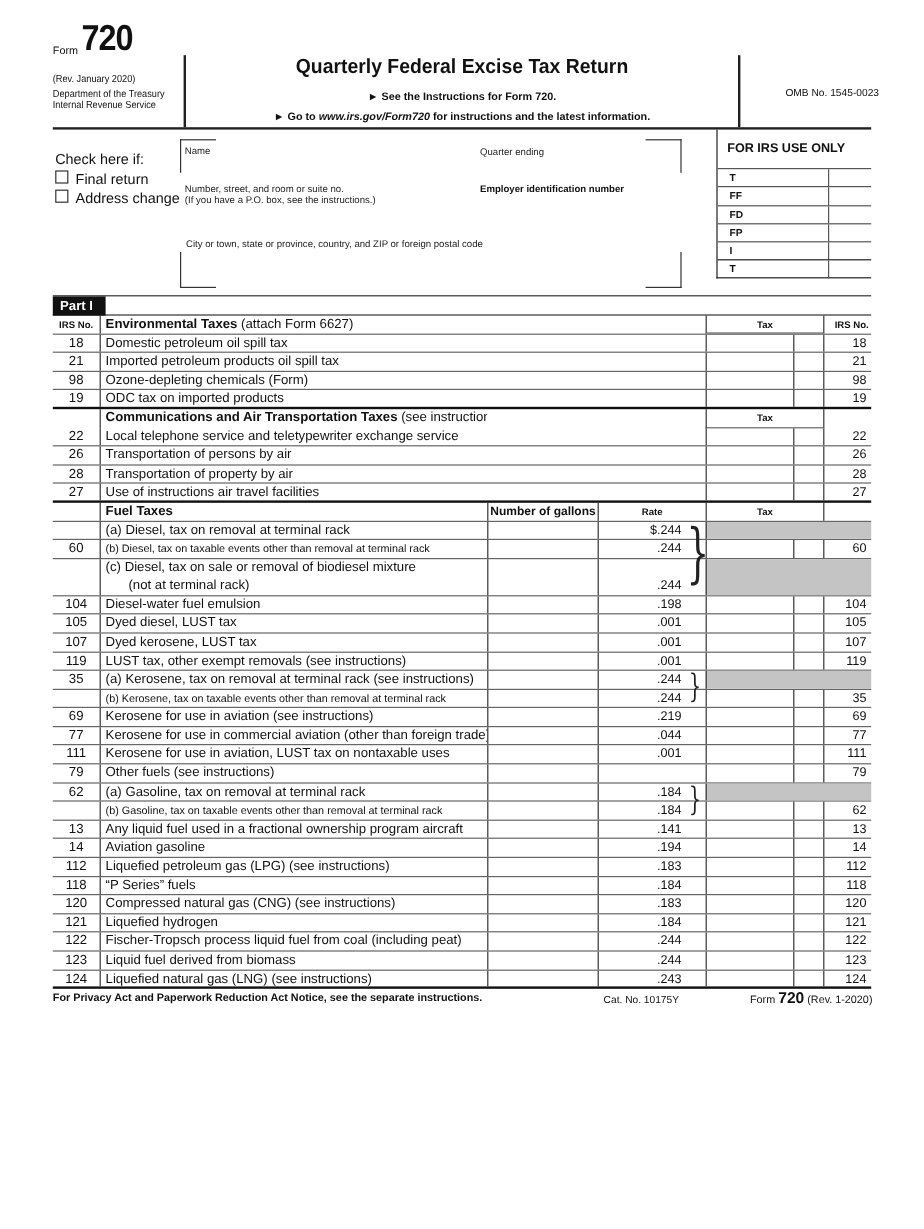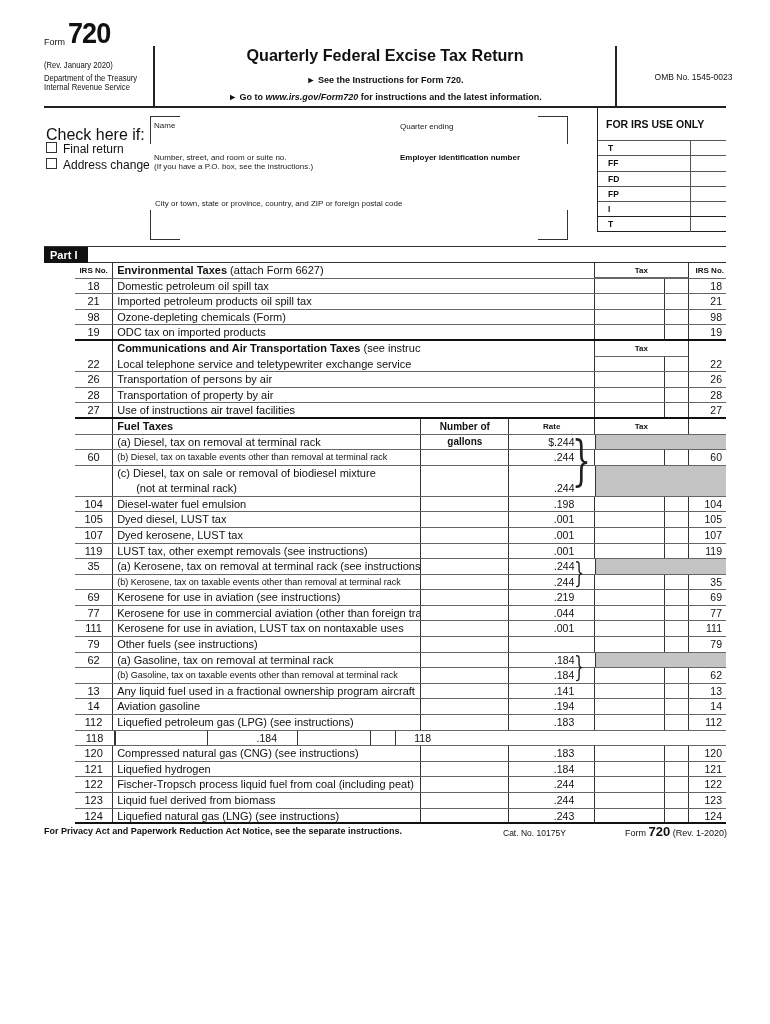--- a/index.html
+++ b/index.html
@@ -15,21 +15,21 @@
     .vline-hdr1 { left: 153px; top: 46px; width: 2px; height: 60px; background: #222; }
     .title { left: 155px; width: 460px; top: 46px; font-size: 17px; font-weight: bold; text-align: center; transform: scaleX(0.95); }
     .see-instr { left: 155px; width: 460px; top: 75px; font-size: 9px; font-weight: bold; text-align: center; }
     .goto { left: 155px; width: 460px; top: 92px; font-size: 9px; font-weight: bold; text-align: center; }
     .goto i { font-style: italic; }
     .vline-hdr2 { left: 615px; top: 46px; width: 2px; height: 60px; background: #222; }
     .omb { left: 617px; width: 153px; top: 72px; font-size: 8.5px; text-align: center; }
     .hline-hdr { left: 44px; top: 106px; width: 682px; height: 1.5px; background: #222; }
 
     
-    .check-title { left: 46px; top: 126px; font-size: 16px; }
+    .check-title { left: 46px; top: 126px; font-size: 12px; }
     .check-row { left: 46px; font-size: 12px; display: flex; align-items: flex-start; gap: 6px; }
     .checkbox { width: 11px; height: 11px; border: 1px solid #333; background: #fff; display: inline-block; }
 
     
     .lbl-small { font-size: 8px; color: #222; }
     .lbl-bold { font-size: 8px; font-weight: bold; }
     .brk-tl { left: 150px; top: 116px; width: 30px; height: 28px; border-left: 1px solid #333; border-top: 1px solid #333; }
     .brk-bl { left: 150px; top: 210px; width: 30px; height: 30px; border-left: 1px solid #333; border-bottom: 1px solid #333; }
     .brk-tr { left: 538px; top: 116px; width: 30px; height: 28px; border-right: 1px solid #333; border-top: 1px solid #333; }
     .brk-br { left: 538px; top: 210px; width: 30px; height: 30px; border-right: 1px solid #333; border-bottom: 1px solid #333; }
@@ -43,21 +43,21 @@
     .irs-code-row .c1 { width: 93px; padding-left: 10px; line-height: 14px; border-right: 1px solid #555; }
     .irs-code-row .c2 { flex: 1; }
     .hline-addr { left: 44px; top: 246px; width: 682px; height: 1px; background: #333; }
 
     
     .part-label { left: 44px; top: 247px; width: 44px; height: 16px; background: #111; color: #fff; font-size: 11px; font-weight: bold; padding-left: 6px; line-height: 16px; }
     .part-bar { left: 44px; top: 247px; width: 682px; height: 16px; border-bottom: 1px solid #333; }
 
     
     .tbl { left: 44px; top: 263px; width: 682px; }
-    .row { position: relative; display: flex; height: 15.6px; border-bottom: 1px solid #666; font-size: 11px; margin-left: 31px; }
+    .row { position: relative; display: flex; height: 15.6px; border-bottom: 1px solid #666; font-size: 11px; }
     .row.thick { border-bottom: 2px solid #111; }
     .row.nob { border-bottom: none; }
     .cell { height: 100%; }
     .c-irs { width: 40px; text-align: center; border-right: 1px solid #333; line-height: 15px; }
     .c-desc { width: 322px; padding-left: 4px; line-height: 15px; white-space: nowrap; overflow: hidden; }
     .c-gal { width: 92px; border-left: 1px solid #333; }
     .c-rate { width: 90px; border-left: 1px solid #333; position: relative; text-align: right; padding-right: 20px; line-height: 15px; font-size: 10.5px; }
     .c-tax1 { width: 73px; border-left: 1px solid #333; }
     .c-tax2 { width: 25px; border-left: 1px solid #333; }
     .c-irs2 { width: 40px; border-left: 1px solid #333; text-align: right; padding-right: 4px; line-height: 15px; font-size: 10.5px; }
@@ -419,20 +419,21 @@
     <div class="cell c-irs">112</div>
     <div class="cell c-desc">Liquefied petroleum gas (LPG) (see instructions)</div>
     <div class="cell c-gal"></div>
     <div class="cell c-rate">.183</div>
     <div class="cell c-tax1"></div>
     <div class="cell c-tax2"></div>
     <div class="cell c-irs2">112</div>
   </div>
   <div class="row">
     <div class="cell c-irs">118</div>
+    <div class="cell c-desc">“P Series” fuels</div>
     <div class="cell c-gal"></div>
     <div class="cell c-rate">.184</div>
     <div class="cell c-tax1"></div>
     <div class="cell c-tax2"></div>
     <div class="cell c-irs2">118</div>
   </div>
   <div class="row">
     <div class="cell c-irs">120</div>
     <div class="cell c-desc">Compressed natural gas (CNG) (see instructions)</div>
     <div class="cell c-gal"></div>

